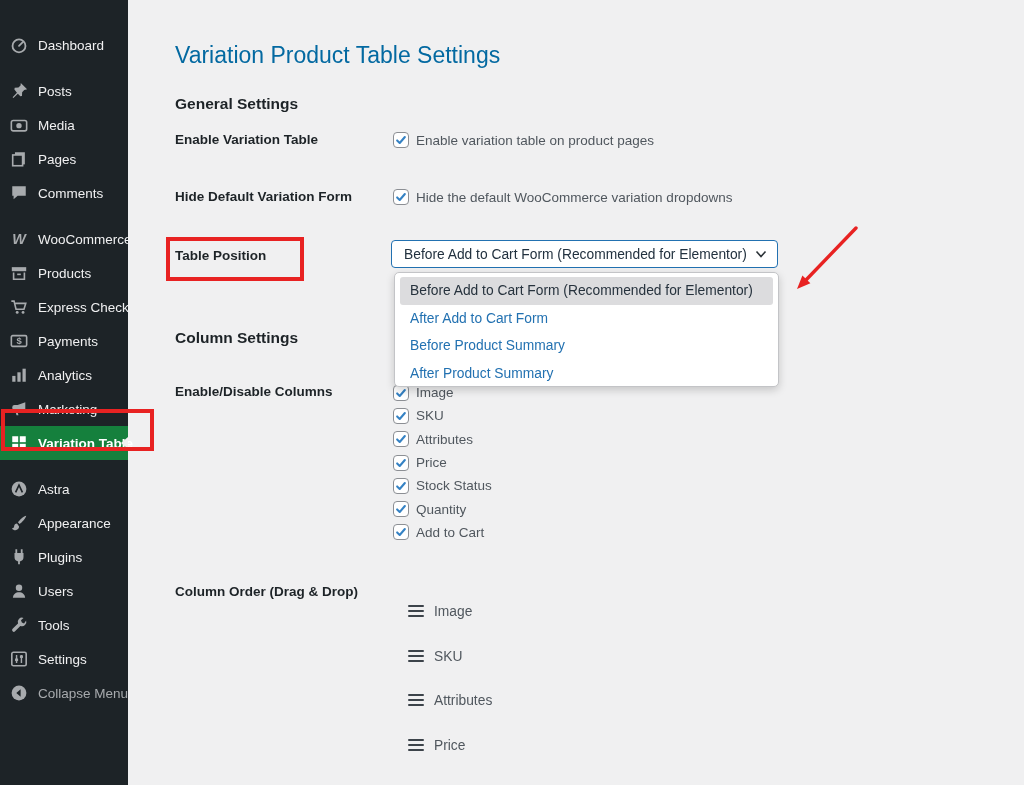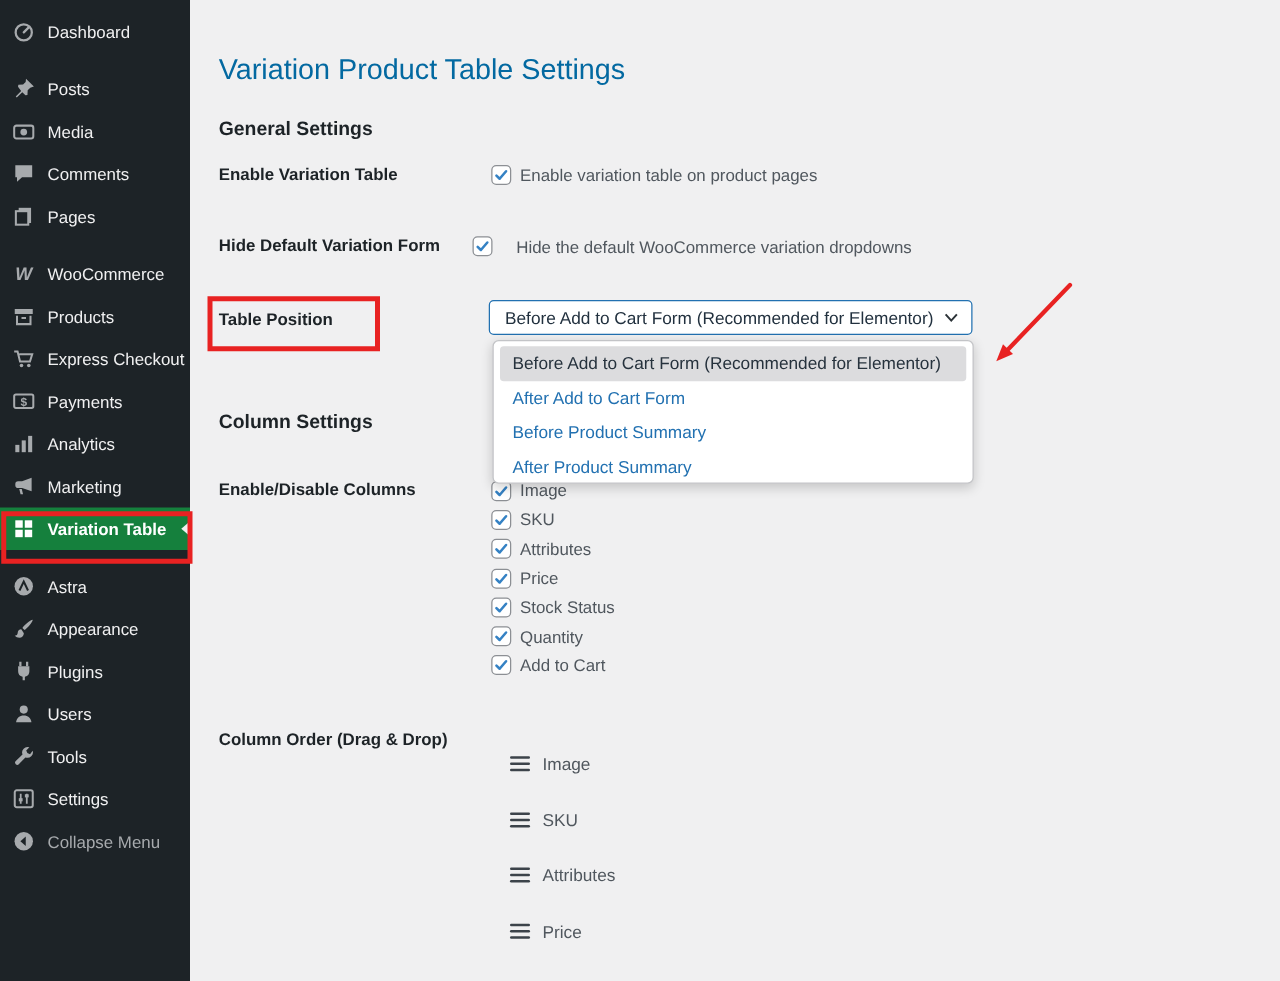--- a/index.html
+++ b/index.html
@@ -1,19 +1,19 @@
 <!DOCTYPE html>
 <html><head>
 <meta charset="utf-8">
 <style>
   html,body{margin:0;padding:0;background:#f0f0f1;font-family:"Liberation Sans","DejaVu Sans",sans-serif;}
   #app{position:relative;width:1024px;height:785px;overflow:hidden;background:#f0f0f1;}
 
   
-  .sidebar{position:absolute;left:0;top:0;width:152px;height:785px;background:#1d2327;padding-top:8px;box-sizing:border-box;z-index:2;}
+  .sidebar{position:absolute;left:0;top:0;width:128px;height:785px;background:#1d2327;padding-top:28px;box-sizing:border-box;z-index:2;}
   .mi{display:flex;align-items:center;height:34px;padding:0 6px 0 9px;color:#f0f0f1;font-size:13.5px;cursor:pointer;position:relative;white-space:nowrap;}
   .mi .mi-icon{width:20px;height:20px;margin-right:9px;color:#a7aaad;display:flex;align-items:center;justify-content:center;flex:none;}
   .mi .mi-icon svg{width:18px;height:18px;display:block;}
   .mi.gap{margin-top:12px;}
   .mi.active{background:#15803d;color:#fff;font-weight:600;}
   .mi.active .mi-icon{color:#fff;}
   .mi.active::after{content:"";position:absolute;right:0;top:50%;transform:translateY(-50%);border:6px solid transparent;border-right:7px solid #f0f0f1;border-left:none;}
   .mi.dim{color:#a7aaad;}
 
   
@@ -24,21 +24,21 @@
   #heading-columns{left:175px;top:328px;}
   .field-label{font-size:13.5px;font-weight:700;color:#1d2327;line-height:20px;}
   #lbl-enable{left:175px;top:130px;}
   #lbl-hide{left:175px;top:187px;}
   #lbl-tablepos{left:175px;top:246px;}
   #lbl-enablecols{left:175px;top:382px;}
   #lbl-colorder{left:175px;top:582px;}
 
   .ctrl-row{display:flex;align-items:center;height:18px;}
   #row-enable{left:393px;top:131px;}
-  #row-hide{left:378px;top:188px;gap:12px;}
+  #row-hide{left:393px;top:188px;}
   .cb{width:16px;height:16px;box-sizing:border-box;border:1px solid #8c8f94;border-radius:4px;background:#fff;display:inline-flex;align-items:center;justify-content:center;flex:none;cursor:pointer;}
   .cb svg{display:block;}
   .chk-label{font-size:13.5px;color:#50575e;margin-left:7px;white-space:nowrap;}
 
   
   #select-pos{left:391px;top:240px;width:387px;height:28px;box-sizing:border-box;border:1.5px solid #2271b1;border-radius:4px;background:#fff;display:flex;align-items:center;padding:0 9px 0 12px;font-size:13.8px;color:#22313f;cursor:pointer;z-index:3;}
   #select-pos .sel-text{white-space:nowrap;overflow:hidden;}
   #select-pos .chev{margin-left:auto;display:flex;}
 
   
@@ -94,34 +94,34 @@
             <rect x="1.5" y="5" width="17" height="11.5" rx="2" fill="none" stroke="currentColor" stroke-width="1.8"></rect>
             <circle cx="10" cy="10.7" r="3" fill="currentColor"></circle>
           </svg>
         </span>
       <span>Media</span>
     </div>
 
     <div class="mi">
       <span class="mi-icon">
           <svg viewBox="0 0 20 20">
-            <path fill="currentColor" d="M2.5 2.5h15v10.5H8.5l-4.5 4v-4h-1.5z"></path>
-          </svg>
-        </span>
-      <span>Comments</span>
-    </div>
-
-    <div class="mi">
-      <span class="mi-icon">
-          <svg viewBox="0 0 20 20">
             <rect x="5.5" y="2.5" width="11" height="13.5" fill="currentColor"></rect>
             <rect x="3" y="5.5" width="11" height="12" fill="#1d2327" stroke="currentColor" stroke-width="1.8"></rect>
           </svg>
         </span>
       <span>Pages</span>
+    </div>
+
+    <div class="mi">
+      <span class="mi-icon">
+          <svg viewBox="0 0 20 20">
+            <path fill="currentColor" d="M2.5 2.5h15v10.5H8.5l-4.5 4v-4h-1.5z"></path>
+          </svg>
+        </span>
+      <span>Comments</span>
     </div>
 
     <div class="mi gap">
       <span class="mi-icon">
           <svg viewBox="0 0 20 20">
             <text x="10" y="15.5" text-anchor="middle" font-size="16" font-weight="bold" font-style="italic" fill="currentColor" font-family="Liberation Sans, sans-serif">W</text>
           </svg>
         </span>
       <span>WooCommerce</span>
     </div>

